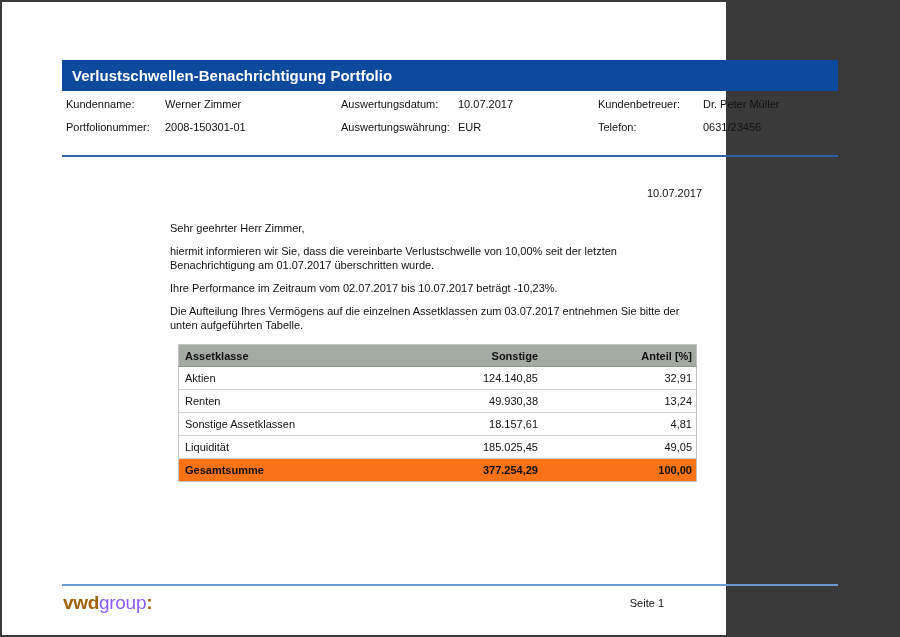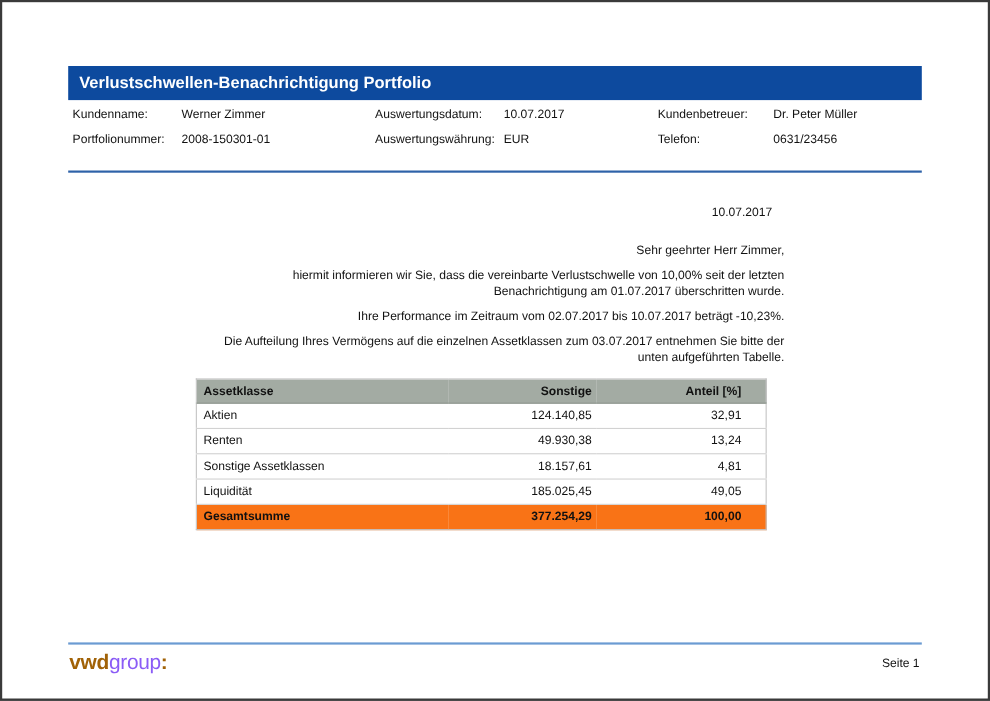--- a/index.html
+++ b/index.html
@@ -5,21 +5,21 @@
   html, body {
     margin: 0; padding: 0;
     width: 900px; height: 637px;
     background: #3a3a3a;
     font-family: "Liberation Sans", sans-serif;
     overflow: hidden;
   }
   .page {
     position: absolute;
     left: 2px; top: 2px;
-    width: 896px; height: 633px;
+    width: 724px; height: 633px;
     background: #ffffff;
     color: #111111;
   }
   
   .title-bar {
     position: absolute;
     left: 60px; top: 58px;
     width: 776px; height: 31px;
     background: #0d4a9e;
     color: #ffffff;
@@ -53,25 +53,24 @@
     background: #2e62a8;
   }
   .letter-date {
     position: absolute;
     left: 645px; top: 185px;
     font-size: 11px;
   }
   
   .letter {
     position: absolute;
-    left: 184px; top: 219px;
+    left: 168px; top: 219px;
     width: 527px;
     font-size: 11px;
     line-height: 14px;
-    text-align: right;
   }
   .letter p { margin: 0 0 9px 0; }
   
   .asset-table {
     position: absolute;
     left: 176px; top: 342px;
     width: 519px;
     border-collapse: collapse;
     font-size: 11px;
     border: 1px solid #c4c4c4;
@@ -85,21 +84,21 @@
   }
   .asset-table td { height: 20px; }
   .asset-table tbody tr.data-row td { border-bottom: 1px solid #d2d2d2; }
   .asset-table tr.total-row td {
     background: #f97316;
     font-weight: bold;
     border-top: 1px solid #8f978f;
   }
   .asset-table .c1 { text-align: left;  padding-left: 6px;  width: 222px; }
   .asset-table .c2 { text-align: right; padding-right: 4px; width: 129px; }
-  .asset-table .c3 { text-align: right; padding-right: 22px; }
+  .asset-table .c3 { text-align: right; padding-right: 4px; }
   
   .footer-line {
     position: absolute;
     left: 60px; top: 582px;
     width: 776px; height: 2px;
     background: #6b9bd2;
   }
   .logo {
     position: absolute;
     left: 61px; top: 590px;

